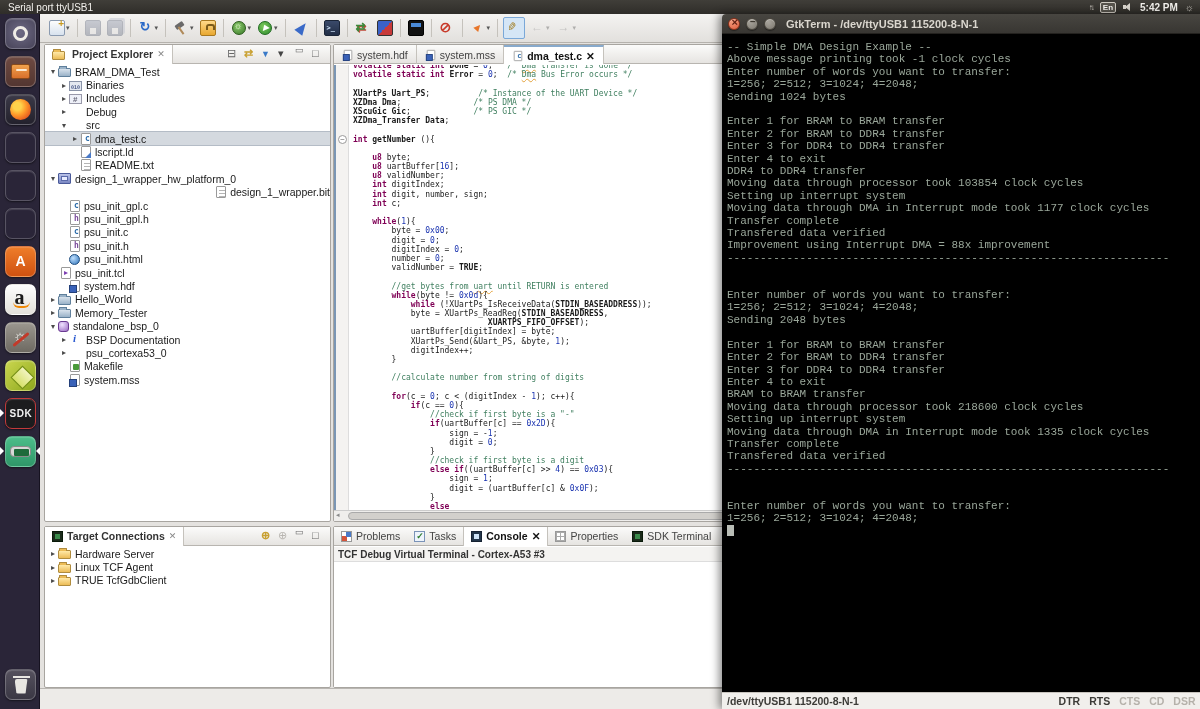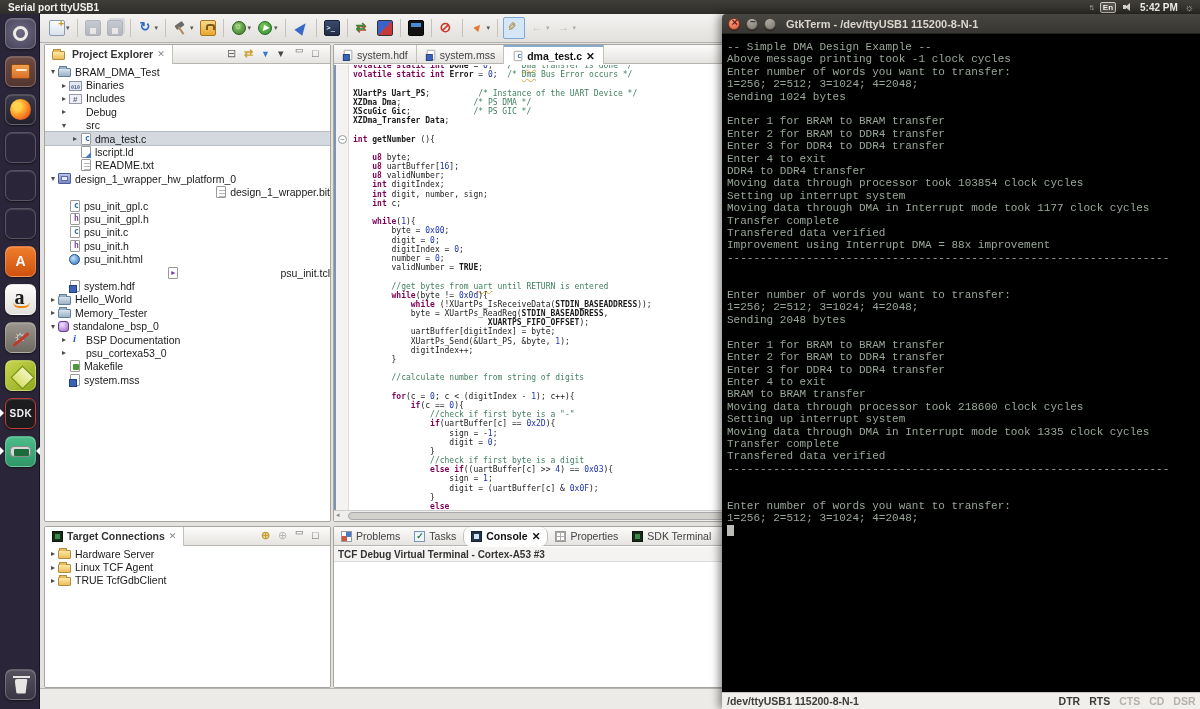--- a/index.html
+++ b/index.html
@@ -4,21 +4,21 @@
 <style>
   html,body{margin:0;padding:0;background:#555;}
   *{box-sizing:border-box;}
   .screen{position:relative;width:1200px;height:709px;overflow:hidden;background:#3a3834;
           font-family:"Liberation Sans",sans-serif;cursor:default;}
 
   
   .topbar{position:absolute;left:0;top:0;width:1200px;height:14px;
           background:linear-gradient(#403e39,#2f2d29);color:#f2f0ec;
           display:flex;align-items:center;font-size:10px;z-index:50;}
-  .tb-title{font-weight:bold;margin-left:8px;flex:1;}
+  .tb-title{font-weight:normal;margin-left:8px;flex:1;}
   .tb-right{display:flex;align-items:center;gap:7px;margin-right:6px;}
   .ind-arrows{font-size:8px;letter-spacing:-2px;color:#d8d4cc;}
   .ind-kbd{border:1px solid #cfcbc2;border-radius:2px;font-size:8px;font-weight:bold;
            padding:0 2px;background:#57544d;color:#f2f0ec;line-height:9px;}
   .spk{position:relative;width:10px;height:9px;display:inline-block;}
   .spk::before{content:"";position:absolute;left:0;top:2px;width:3px;height:4px;background:#d8d4cc;}
   .spk::after{content:"";position:absolute;left:2px;top:0;border-top:4.5px solid transparent;
               border-bottom:4.5px solid transparent;border-right:5px solid #d8d4cc;}
   .ind-clock{font-weight:bold;font-size:10px;}
   .ind-gear{color:#d8d4cc;font-size:10px;}
@@ -189,21 +189,21 @@
   .hthumb{position:absolute;left:14px;top:1px;width:78%;height:8px;background:#d2d0cc;border:1px solid #aaa;border-radius:4px;}
   .hstep{position:absolute;top:0px;font-size:7px;color:#888;}
 
   
   .tconn{left:4px;top:512px;width:287px;height:162px;}
   .tconn .tree{top:20px;}
   .consolep{left:293px;top:512px;width:863px;height:162px;}
   .ctabs{position:absolute;left:0;top:0;right:0;height:19px;background:linear-gradient(#fbfbfa,#e6e4e1);
          border-bottom:1px solid #b8b5b0;display:flex;align-items:center;}
   .ctab{display:flex;align-items:center;gap:4px;padding:0 7px;height:19px;font-size:10.5px;color:#444;}
-  .ctab.on{background:#fff;border-right:1px solid #c5c2bc;border-left:1px solid #c5c2bc;font-weight:bold;color:#111;border-radius:7px;}
+  .ctab.on{background:#fff;border-right:1px solid #c5c2bc;border-left:1px solid #c5c2bc;font-weight:bold;color:#111;}
   .cic{position:relative;width:11px;height:11px;display:inline-block;}
   .ci-problems{background:#fff;border:1px solid #999;}
   .ci-problems::before{content:"";position:absolute;left:0;bottom:0;width:5px;height:5px;background:#d4543a;}
   .ci-problems::after{content:"";position:absolute;right:0;top:0;width:5px;height:5px;background:#4a7ac8;}
   .ci-tasks{background:#eef4fc;border:1px solid #7a93b8;}
   .ci-tasks::after{content:"✓";position:absolute;left:1px;top:-1px;color:#2a7a2a;font:bold 9px sans-serif;}
   .ci-console{background:#23364a;border:1px solid #162232;}
   .ci-console::after{content:"";position:absolute;inset:2px;background:#cfe4f8;}
   .ci-properties{background:#fff;border:1px solid #999;
       background-image:linear-gradient(#aaa 1px,transparent 1px),linear-gradient(90deg,#aaa 1px,transparent 1px);
@@ -474,21 +474,21 @@
           <div class="trow" style="padding-left: 14px;">
             <span class="tarrow"> </span>
             <span class="fic pg fi-hfile"></span>
             <span class="tlabel">psu_init.h</span>
           </div>
           <div class="trow" style="padding-left: 14px;">
             <span class="tarrow"> </span>
             <span class="fic fi-htmlfile"></span>
             <span class="tlabel">psu_init.html</span>
           </div>
-          <div class="trow" style="padding-left: 14px; justify-content: space-between;">
+          <div class="trow" style="padding-left: 5px;">
             <span class="tarrow"> </span>
             <span class="fic pg fi-tclfile"></span>
             <span class="tlabel">psu_init.tcl</span>
           </div>
           <div class="trow" style="padding-left: 14px;">
             <span class="tarrow"> </span>
             <span class="fic pg fi-hdffile"></span>
             <span class="tlabel">system.hdf</span>
           </div>
           <div class="trow" style="padding-left: 3px;">

